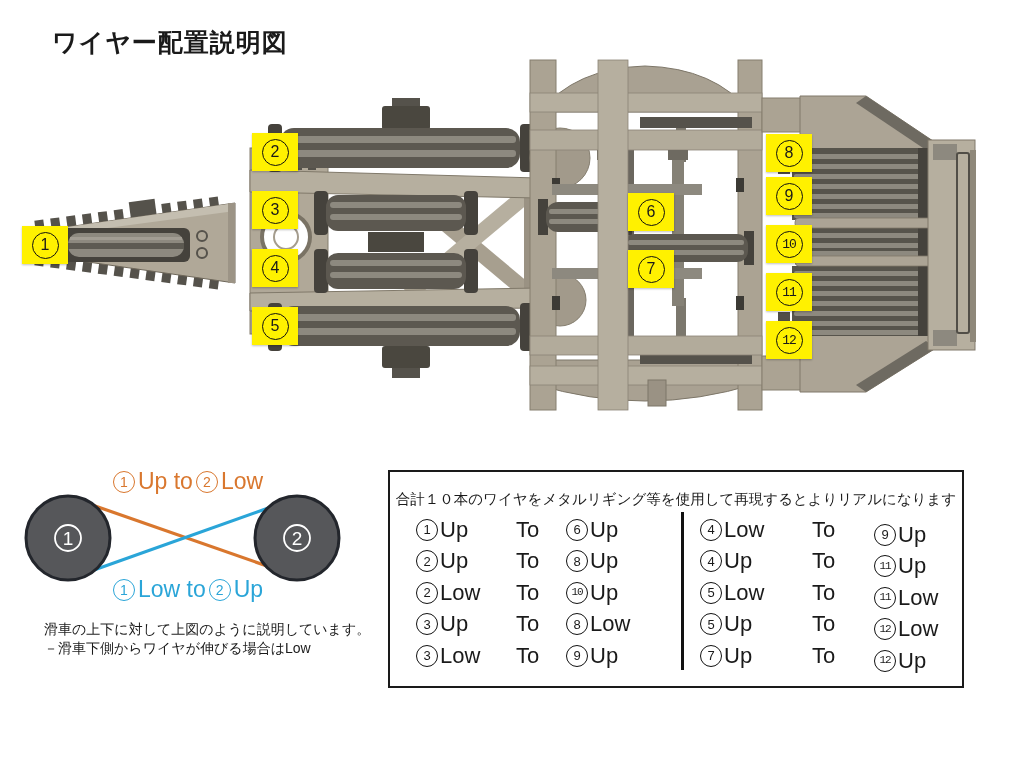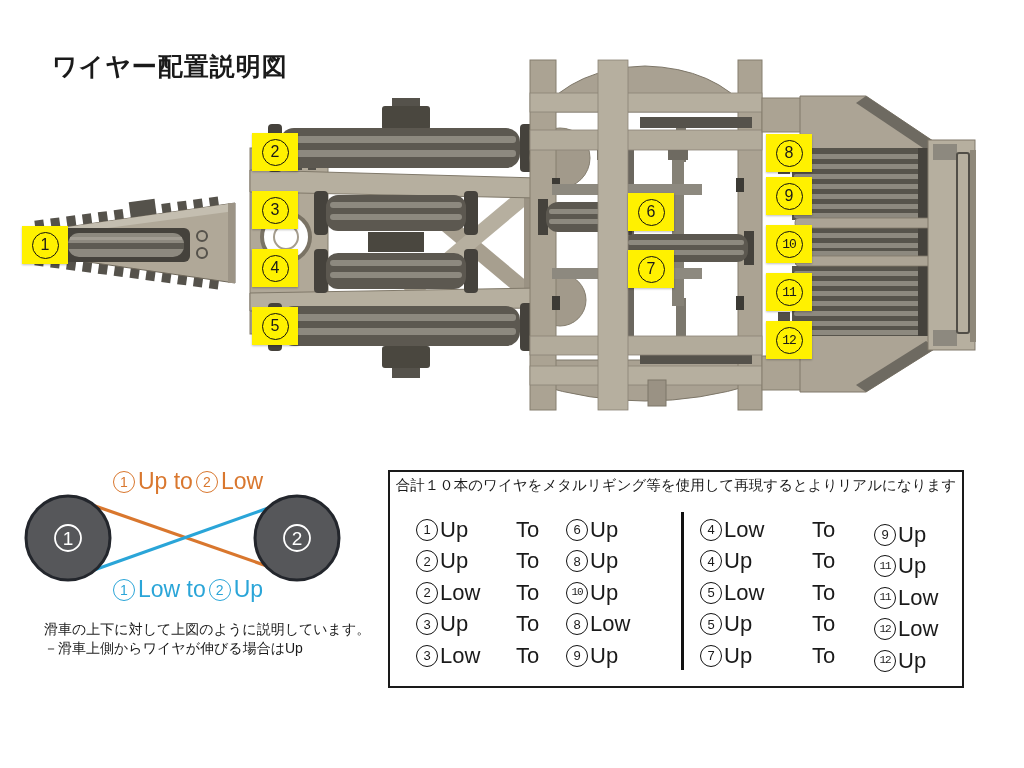--- a/index.html
+++ b/index.html
@@ -1,39 +1,39 @@
 <!DOCTYPE html>
 <html><head>
 <meta charset="utf-8">
 <style>
   * { margin:0; padding:0; box-sizing:border-box; }
   html,body { background:#ffffff; }
   body { font-family:"Liberation Sans","DejaVu Sans",sans-serif; color:#1a1a1a; }
   .canvas { position:relative; width:1024px; height:768px; background:#ffffff; overflow:hidden; }
 
-  .page-title { position:absolute; left:52px; top:26px; font-size:25px; font-weight:700; letter-spacing:1px;margin-top:24px; }
+  .page-title { position:absolute; left:52px; top:26px; font-size:25px; font-weight:700; letter-spacing:1px; }
 
   .cad { position:absolute; left:0; top:0; pointer-events:none; }
 
   
   .mlabel { position:absolute; width:46px; height:38px; background:#ffF100; display:flex; align-items:center; justify-content:center; box-shadow:0 1px 2px rgba(0,0,0,.25); }
   .circ { display:inline-flex; align-items:center; justify-content:center; border:1.5px solid #111; border-radius:50%; width:27px; height:27px; font-size:16px; line-height:1; background:transparent; }
   .circ.two { font-size:13px; letter-spacing:-1px;font-family:Liberation Mono, monospace; }
 
   
   .diag-label { position:absolute; width:240px; display:flex; align-items:center; justify-content:center; gap:3px; font-size:23px; }
   .diag-label .circ { width:22px; height:22px; border-width:1.6px; font-size:14px; border-color:currentColor; }
   .diag-top { left:68px; top:468px; color:#d9772e; }
   .diag-bottom { left:68px; top:576px; color:#2aa5d8; }
 
   .notes { position:absolute; left:44px; top:620px; font-size:14px; line-height:1.34; }
 
   
   .wire-table { position:absolute; left:388px; top:470px; width:576px; height:218px; border:2px solid #1a1a1a; background:#fff; }
-  .wire-table .header { margin-top:4px; text-align:center; font-size:14.5px; }
+  .wire-table .header { margin-top:18px; text-align:center; font-size:14.5px; }
   .tgroup { position:absolute; top:42px; }
   .tgroup.left { left:26px; }
   .tgroup.right { left:310px; }
   .tdivider { position:absolute; left:291px; top:40px; width:3px; height:158px; background:#111; }
   .trow { display:flex; align-items:center; height:31.5px; font-size:22px; }
   .trow .cell { display:flex; align-items:center; gap:1px; }
   .tgroup.left .from { width:100px; }
   .tgroup.left .to   { width:50px; }
   .tgroup.right .from { width:112px; }
   .tgroup.right .to   { width:62px; }
@@ -291,21 +291,21 @@
   </div>
   <div class="diag-label diag-bottom">
     <span class="circ">1</span>
       <span>Low to </span>
       <span class="circ">2</span>
       <span>Up</span>
   </div>
 
   <div class="notes">
     <div>滑車の上下に対して上図のように説明しています。</div>
-    <div>－滑車上側からワイヤが伸びる場合はUp</div>
+    <div>－滑車下側からワイヤが伸びる場合はLow</div>
   </div>
 
   <div class="wire-table">
     <div class="header">合計１０本のワイヤをメタルリギング等を使用して再現するとよりリアルになります</div>
     <div class="tdivider"></div>
 
     <div class="tgroup left">
       <div class="trow">
         <span class="cell from">
             <span class="circ">1</span>

